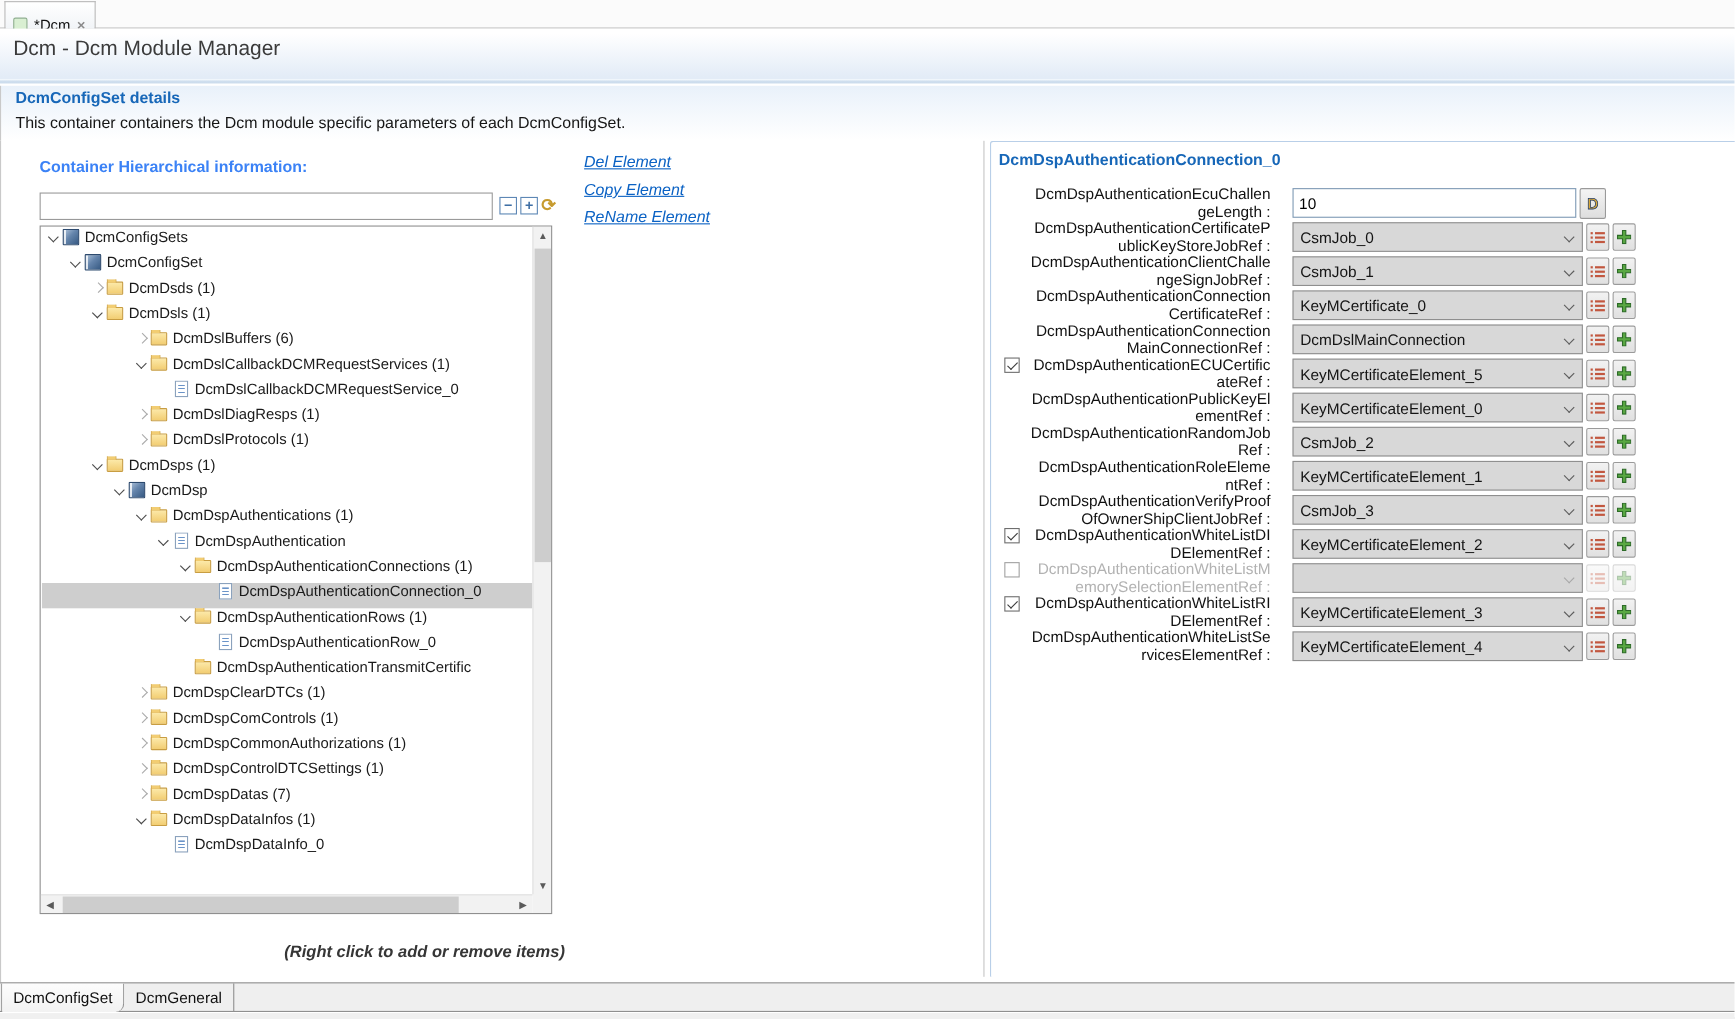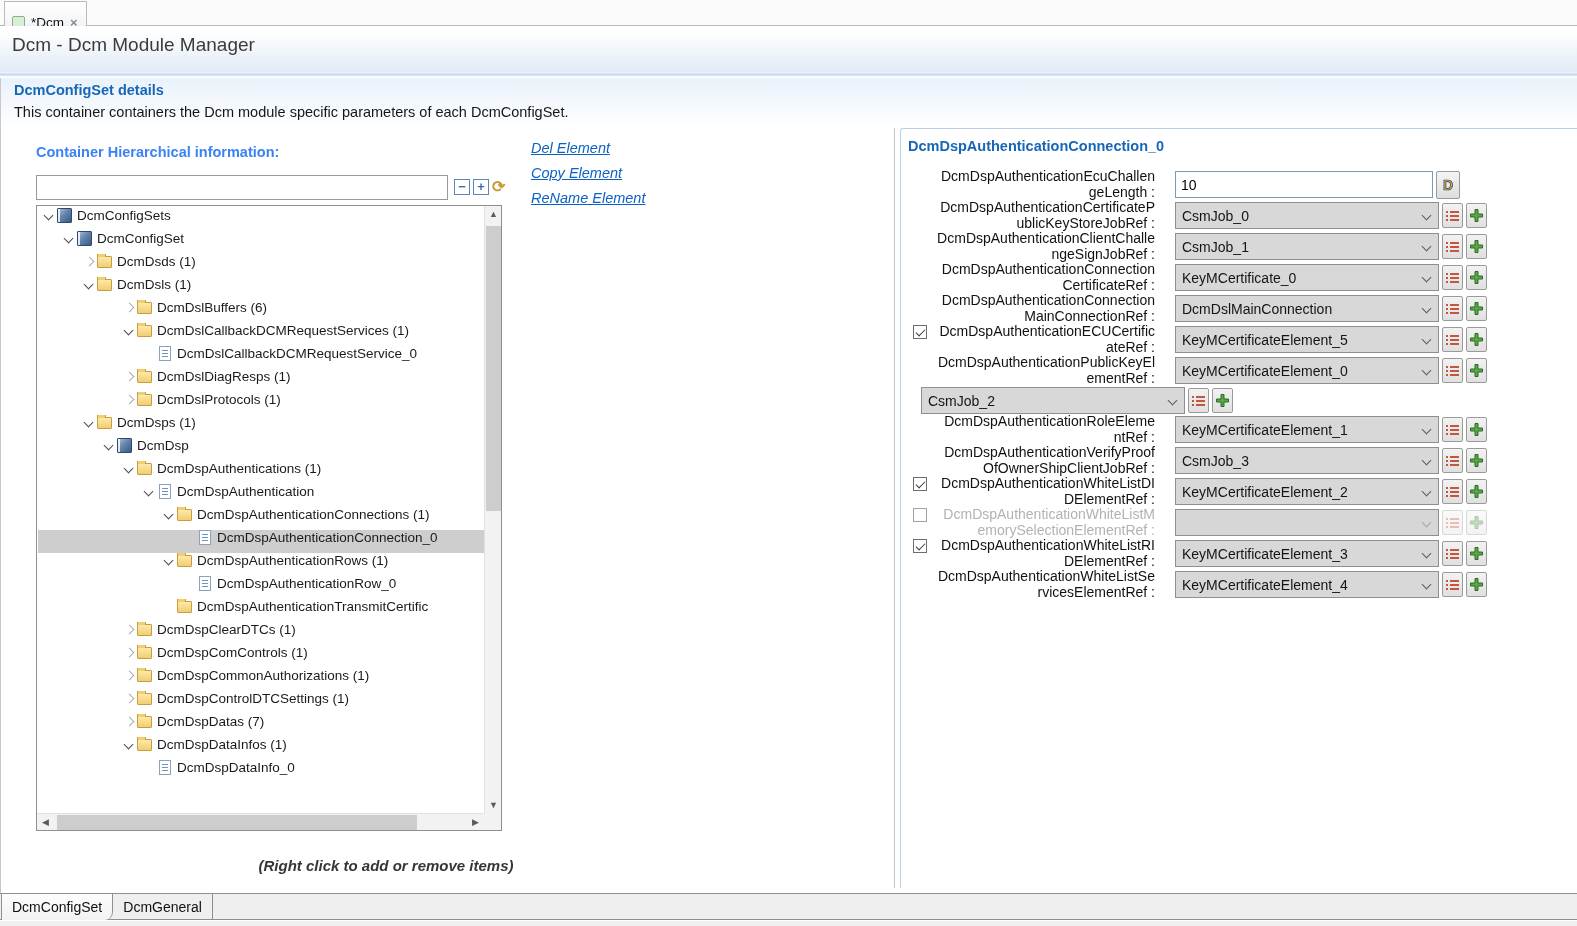--- a/index.html
+++ b/index.html
@@ -396,20 +396,23 @@
             </button>
           <button class="ibtn">
               <svg width="13" height="13" viewBox="0 0 13 13">
                 <path d="M5 0.5h3v4.5h4.5v3H8v4.5H5V8H0.5V5H5z" fill="#5aa843" stroke="#2d6b28" stroke-width="1"></path>
               </svg>
             </button>
         </div>
       </div>
 
       <div class="frow">
+        <div class="lcell">
+            <span class="flabel">DcmDspAuthenticationRandomJobRef :</span>
+          </div>
         <div class="ccell">
           <div class="dd"><span>CsmJob_2</span><i class="chev"></i></div>
           <button class="ibtn">
               <i class="list-ic"></i>
             </button>
           <button class="ibtn">
               <svg width="13" height="13" viewBox="0 0 13 13">
                 <path d="M5 0.5h3v4.5h4.5v3H8v4.5H5V8H0.5V5H5z" fill="#5aa843" stroke="#2d6b28" stroke-width="1"></path>
               </svg>
             </button>

